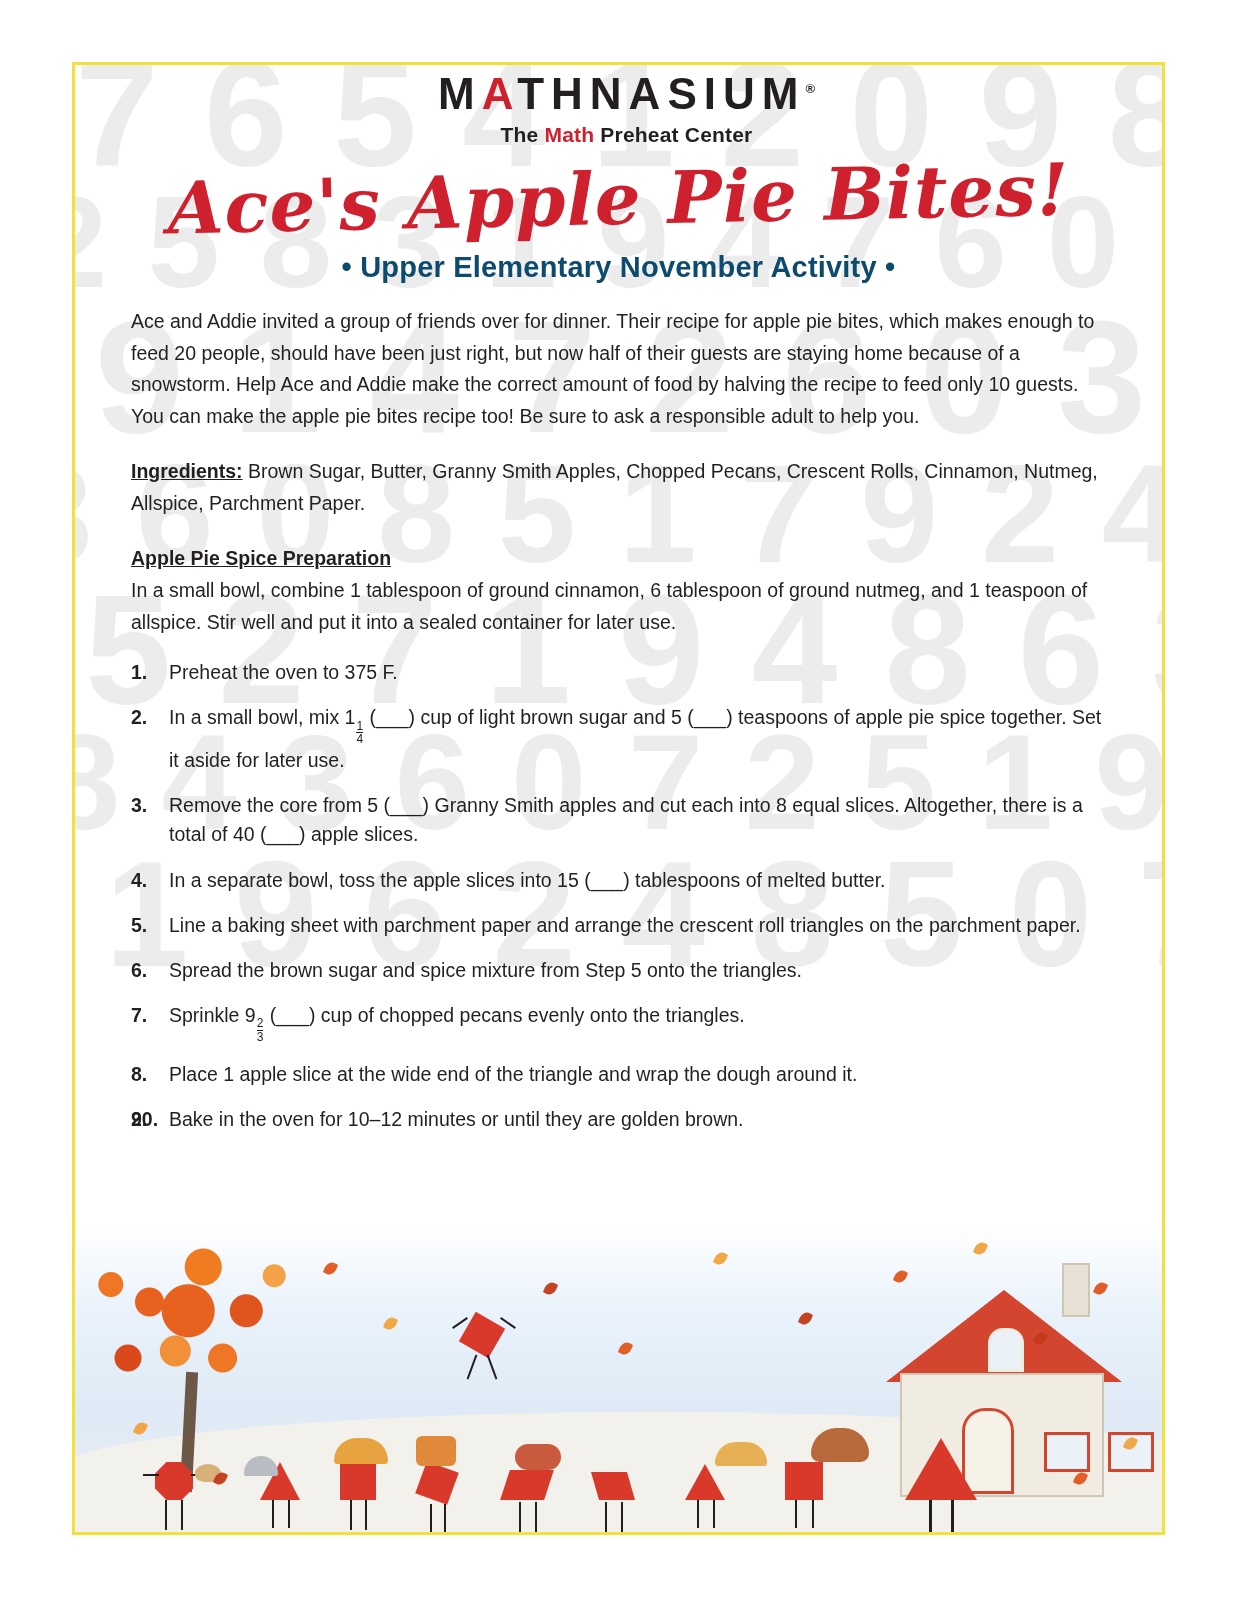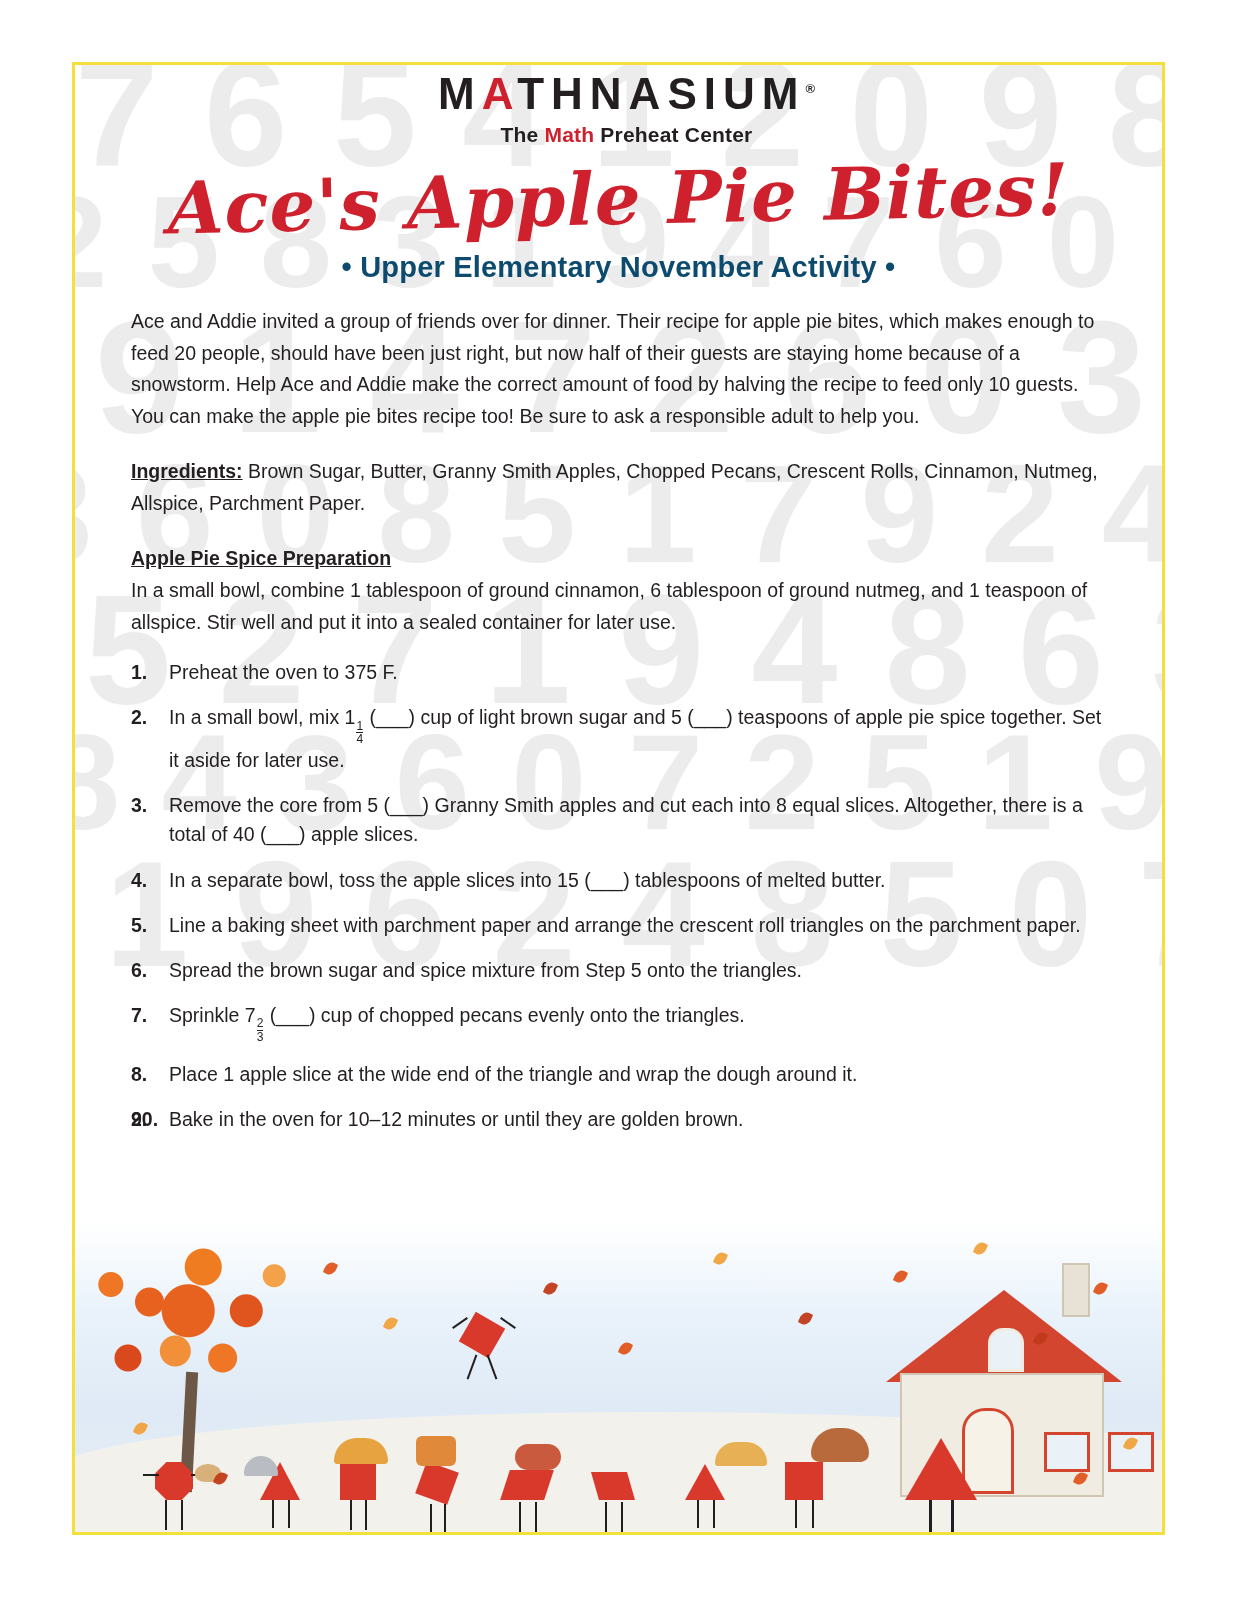--- a/index.html
+++ b/index.html
@@ -315,21 +315,21 @@
         <li><span class="num">2.</span><span>In a small bowl, mix 1</span><span class="frac">
               <span class="numer">1</span>
               <span class="den">4</span>
             </span><span> (___) cup of light brown sugar and 5 (___) teaspoons of apple pie spice together. Set it aside for later use.</span></li>
 
         <li><span class="num">3.</span><span>Remove the core from 5 (___) Granny Smith apples and cut each into 8 equal slices. Altogether, there is a total of 40 (___) apple slices.</span></li>
         <li><span class="num">4.</span><span>In a separate bowl, toss the apple slices into 15 (___) tablespoons of melted butter.</span></li>
         <li><span class="num">5.</span><span>Line a baking sheet with parchment paper and arrange the crescent roll triangles on the parchment paper.</span></li>
         <li><span class="num">6.</span><span>Spread the brown sugar and spice mixture from Step 5 onto the triangles.</span></li>
 
-        <li><span class="num">7.</span><span>Sprinkle 7</span><span class="frac">
+        <li><span class="num">7.</span><span>Sprinkle 9</span><span class="frac">
               <span class="numer">2</span>
               <span class="den">3</span>
             </span><span> (___) cup of chopped pecans evenly onto the triangles.</span></li>
 
         <li><span class="num">8.</span><span>Place 1 apple slice at the wide end of the triangle and wrap the dough around it.</span></li>
         <li><span class="num">9.</span></li>
         <li><span class="num">20.</span><span>Bake in the oven for 10–12 minutes or until they are golden brown.</span></li>
       </ol>
     </div>
 

